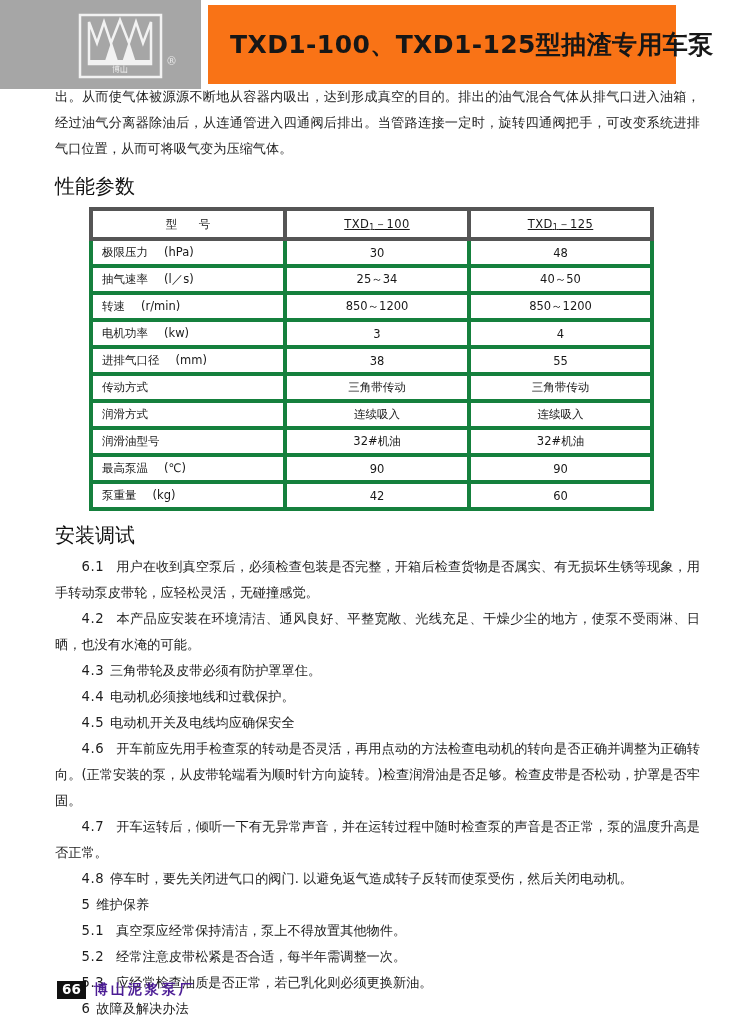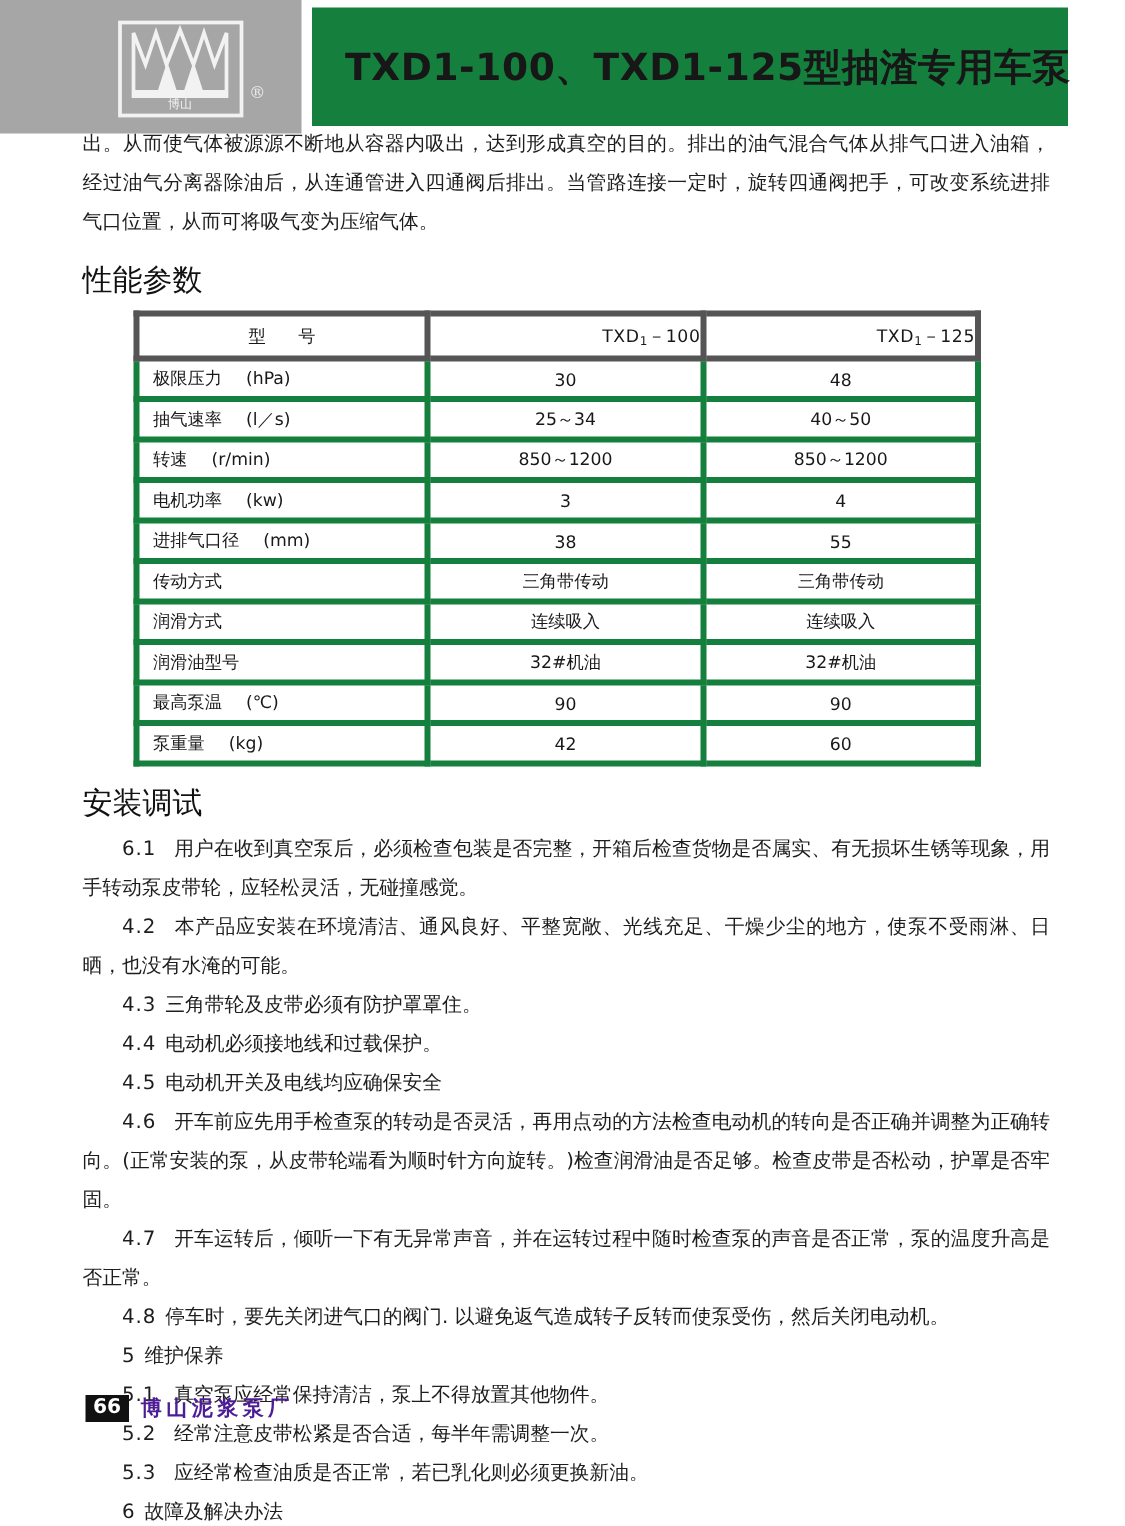--- a/index.html
+++ b/index.html
@@ -45,23 +45,23 @@
     left: 166px;
     top: 55px;
     font-size: 11px;
     color: #e9e9e9;
     font-family: "DejaVu Serif", "Liberation Serif", serif;
   }
   .header-title-bar {
     position: absolute;
     left: 208px;
     top: 5px;
-    width: 504px;
+    width: 468px;
     height: 79px;
-    background: #15803d;
+    background: #f97316;
     display: flex;
     align-items: center;
   }
   .header-title {
     margin-left: 22px;
     font-size: 25px;
     font-weight: bold;
     letter-spacing: 0.4px;
     color: #171717;
     white-space: nowrap;
@@ -138,39 +138,40 @@
   }
   table.spec td.val {
     text-align: center;
   }
   table.spec td.head-model {
     text-align: center;
     letter-spacing: 9px;
     padding-left: 9px;
   }
   table.spec td.head-val {
-    text-align: right;
+    text-align: center;
     font-family: "DejaVu Sans", "Liberation Sans", sans-serif;
     letter-spacing: 0.4px;
+    text-decoration: underline;
   }
   table.spec td.head-val sub {
     font-size: 8px;
     vertical-align: baseline;
     position: relative;
     top: 2px;
   }
   col.c1 { width: 194px; }
   col.c2 { width: 184px; }
   col.c3 { width: 183px; }
 
   
   .footer {
     position: absolute;
     left: 57px;
-    top: 930px;
+    top: 981px;
     display: flex;
     align-items: flex-start;
   }
   .page-badge {
     background: #111111;
     color: #ffffff;
     font-size: 13.5px;
     font-weight: bold;
     padding: 1px 5px 2px 5px;
     line-height: 15px;

